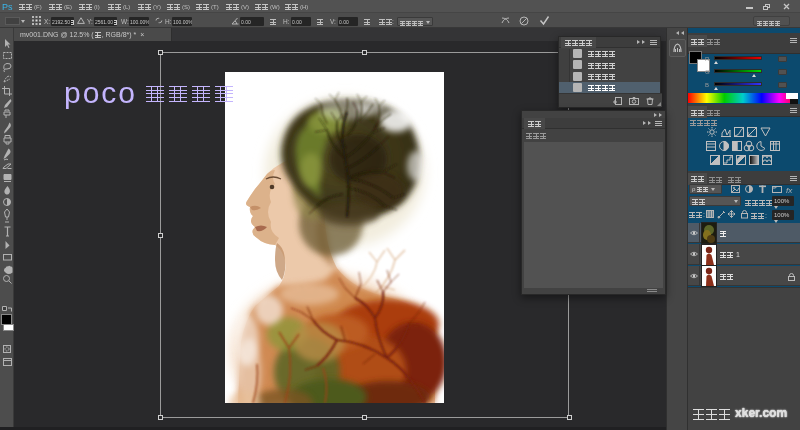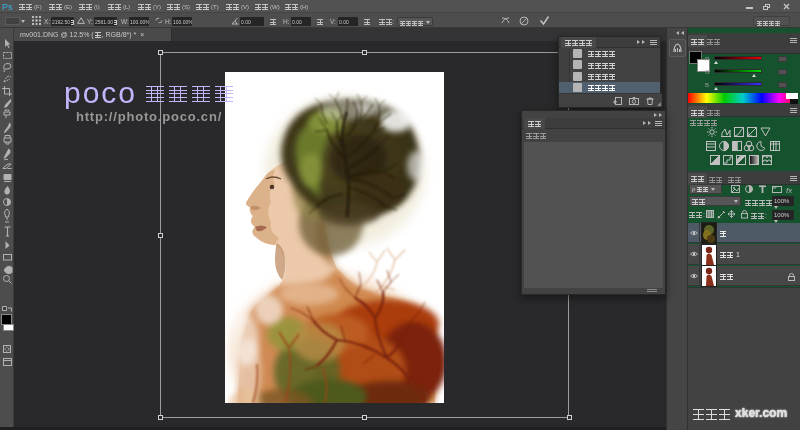--- a/index.html
+++ b/index.html
@@ -47,21 +47,21 @@
 #hfoot{position:absolute;left:0;bottom:0;width:103px;height:14px;background:#424242;border-top:1px solid #353535}
 #props{left:521px;top:110px;width:145px;height:185px}
 .tabrow{position:relative;height:11px;background:#3d3d3d;border-bottom:1px solid #303030}
 .ptab{position:absolute;left:2px;top:0;height:11px;background:#484848;color:#cccccc;padding:2px 4px 0 4px}
 .hrow{position:relative;height:11.4px}
 .hrow .thumb{position:absolute;left:14px;top:1px;width:9px;height:9px;background:#b5b5b5;border-radius:1px}
 .hrow .lbl{position:absolute;left:29px;top:2px;color:#cfcfcf}
 .hsel{background:#50606e}
 
 #strip{position:absolute;left:666px;top:28px;width:22px;height:402px;background:#454545;border-left:1px solid #303030;border-right:1px solid #303030}
-#dock{position:absolute;left:688px;top:28px;width:112px;height:402px;background:#14532d}
+#dock{position:absolute;left:688px;top:28px;width:112px;height:402px;background:#0c4a6e}
 .dtab{position:absolute;top:2px;height:12px;background:#4a4a4a;padding:2px 3px 0 3px;color:#ccc}
 .ob{position:absolute;top:5px;font-size:6.5px;color:#bdbdbd}
 .ib{position:absolute;top:4px;height:9px;background:#252525;color:#c9c9c9;font-size:5px;padding:2px 1px 0 1px;border-radius:1px;white-space:nowrap;overflow:hidden}
 .lt{font-size:6px;color:#c0c0c0;margin-left:1px}
 .dn{display:inline-block;width:0;height:0;border-left:2.5px solid transparent;border-right:2.5px solid transparent;border-top:3.5px solid #b9b9b9;vertical-align:middle}
 .mn{display:inline-block;width:7px;height:5px;background:linear-gradient(#b5b5b5 0 0) 0 0/100% 1px,linear-gradient(#b5b5b5 0 0) 0 50%/100% 1px,linear-gradient(#b5b5b5 0 0) 0 100%/100% 1px;background-repeat:no-repeat}
 .rr{display:inline-block;width:0;height:0;border-top:2.5px solid transparent;border-bottom:2.5px solid transparent;border-left:3.5px solid #b5b5b5}
 .ll{display:inline-block;width:0;height:0;border-top:2.5px solid transparent;border-bottom:2.5px solid transparent;border-right:3.5px solid #b5b5b5}
 .sl{position:absolute;left:14px;width:98px;height:12px}
 .slab{position:absolute;left:3px;top:2px;font-size:6px;color:#999}
@@ -170,21 +170,20 @@
         <path d="M200 331 Q184 300 162 286 Q138 270 112 268 M162 286 Q152 266 150 246 M162 286 Q178 272 184 252 M112 268 Q96 260 88 248 M112 268 Q104 284 92 294 M150 246 Q142 232 130 226 M150 246 Q160 232 158 220" stroke-width="2.2"></path>
         <path d="M130 226 L120 216 M130 226 L136 212 M88 248 L76 240 M88 248 L82 234 M158 220 L152 208 M158 220 L166 210 M184 252 L194 240 M184 252 L196 254 M92 294 L80 298 M150 282 L138 292 M120 268 L116 254" stroke-width="1"></path>
         <path d="M120 216 L114 206 M136 212 L134 200 M166 210 L162 198 M166 210 L174 202 M194 240 L200 230 M76 240 L66 236" stroke-width=".7"></path>
       </g>
       <g stroke="#9c451a" fill="none" filter="url(#b1)" opacity=".9">
         <path d="M60 331 Q68 302 64 276 M64 276 L54 260 M64 276 L74 262 M100 331 Q104 312 98 296 M28 331 Q34 310 32 292" stroke-width="1.6"></path>
       </g>
       <ellipse cx="84" cy="222" rx="30" ry="11" fill="#e8c09c" filter="url(#b3)" opacity=".75"></ellipse>
     </svg></div>
     <div id="wm1">poco<span style="display:inline-block;width:6px"></span><span class="zw"></span><span class="zw"></span><span class="zw"></span><span class="zw"></span></div>
-    <div id="wm2">http://photo.poco.cn/</div>
   </div>
 
   <div id="menubar">
     <span class="mi" style="left:2px;color:#3ab4e8;font-weight:normal;font-size:9px;top:2px">Ps</span>
     <span class="mi" style="left:19px"><span class="z s6"></span><span class="z s6"></span><span class="lt">(F)</span></span>
     <span class="mi" style="left:49px"><span class="z s6"></span><span class="z s6"></span><span class="lt">(E)</span></span>
     <span class="mi" style="left:79px"><span class="z s6"></span><span class="z s6"></span><span class="lt">(I)</span></span>
     <span class="mi" style="left:108px"><span class="z s6"></span><span class="z s6"></span><span class="lt">(L)</span></span>
     <span class="mi" style="left:138px"><span class="z s6"></span><span class="z s6"></span><span class="lt">(Y)</span></span>
     <span class="mi" style="left:167px"><span class="z s6"></span><span class="z s6"></span><span class="lt">(S)</span></span>

